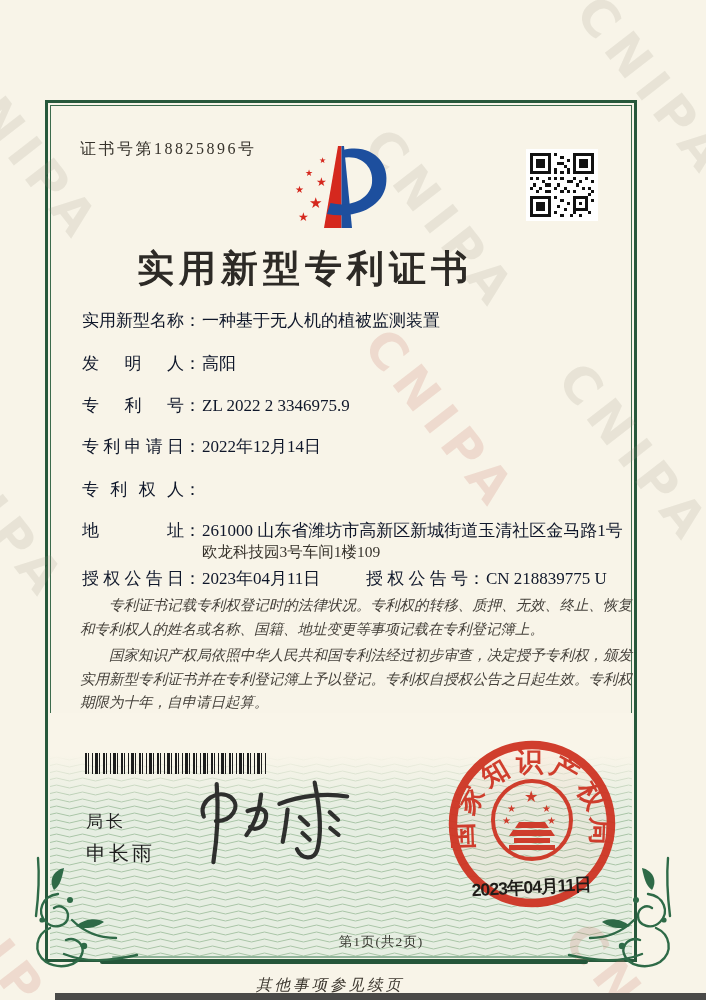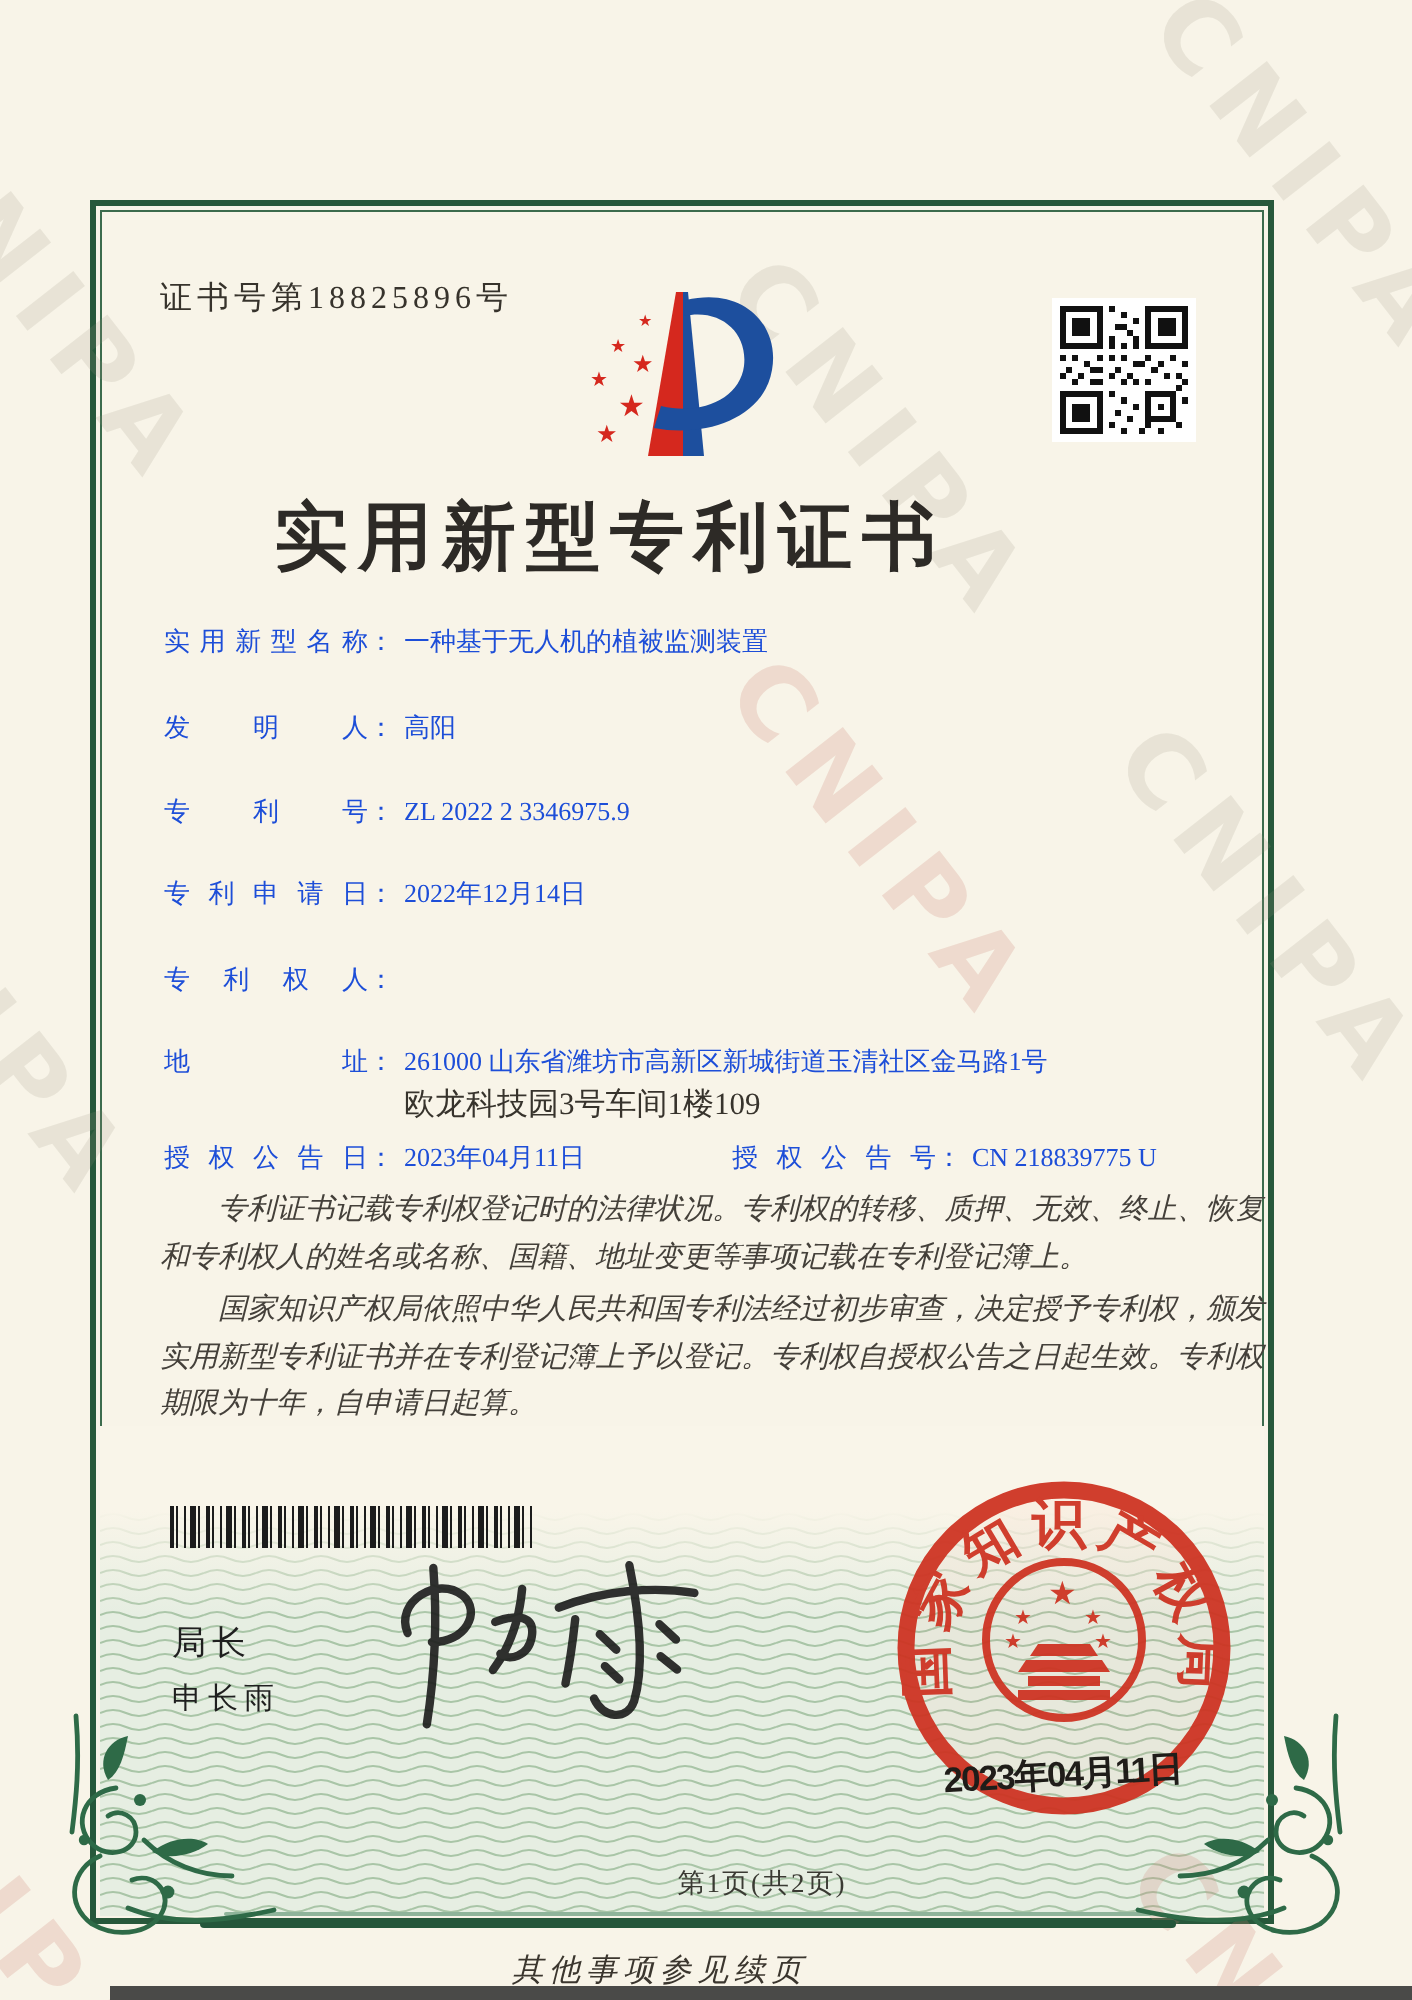--- a/index.html
+++ b/index.html
@@ -25,39 +25,39 @@
 
   .certno{position:absolute;left:80px;top:139px;font-size:16px;letter-spacing:2.5px;color:#37332c;z-index:3;}
 
   .logo{position:absolute;left:292px;top:130px;z-index:3;}
   .qr{position:absolute;left:526px;top:149px;width:72px;height:72px;background:#fff;z-index:3;
       display:flex;align-items:center;justify-content:center;}
 
   .title{position:absolute;left:45px;top:244px;width:520px;text-align:center;font-size:37px;
       font-weight:700;letter-spacing:5px;color:#2d2a26;z-index:3;}
 
-  .row{position:absolute;left:82px;z-index:3;display:flex;font-size:13px;color:#1d4ed8;line-height:25px;}
+  .row{position:absolute;left:82px;z-index:3;display:flex;font-size:17px;color:#0f172a;line-height:25px;}
   .lbl{display:inline-block;width:102px;text-align:justify;text-align-last:justify;}
   .colon{display:inline-block;width:18px;}
   .val{white-space:nowrap;}
   .val2{position:absolute;left:202px;top:542px;z-index:3;font-size:15.5px;color:#37332c;}
   .pair2{margin-left:42px;display:flex;}
 
   .paras{position:absolute;left:80px;top:594px;width:552px;z-index:3;}
   .paras p{margin:0 0 3px 0;font-size:14.5px;line-height:23.5px;color:#44403a;text-indent:2em;
       text-align:justify;font-style:italic;}
 
   .barcode{position:absolute;left:85px;top:753px;width:181px;height:21px;z-index:3;
       background:repeating-linear-gradient(90deg,#1c1c1c 0 2px,rgba(0,0,0,0) 2px 3px,#1c1c1c 3px 4px,
       rgba(0,0,0,0) 4px 7px,#1c1c1c 7px 8px,rgba(0,0,0,0) 8px 10px,#1c1c1c 10px 13px,
       rgba(0,0,0,0) 13px 14px,#1c1c1c 14px 15px,rgba(0,0,0,0) 15px 18px);}
 
   .signer-title{position:absolute;left:86px;top:810px;font-size:17px;letter-spacing:3px;color:#1f1f1f;
       font-family:"Liberation Sans","DejaVu Sans",sans-serif;font-weight:500;z-index:3;}
-  .signer-name{position:absolute;left:86px;top:840px;font-size:15px;letter-spacing:3px;color:#1f1f1f;
+  .signer-name{position:absolute;left:86px;top:840px;font-size:20px;letter-spacing:3px;color:#1f1f1f;
       font-family:"Liberation Sans","DejaVu Sans",sans-serif;font-weight:500;z-index:3;}
   .sig{position:absolute;left:188px;top:776px;z-index:3;transform:rotate(-2deg);}
 
   .seal{position:absolute;left:441px;top:736px;z-index:4;opacity:.94;}
 
   .bottom-line{position:absolute;left:100px;top:960px;width:488px;height:4px;background:#24563a;
       border-radius:2px;z-index:3;}
   .bottom-line-light{position:absolute;left:112px;top:956px;width:464px;height:2px;background:#8fb49a;
       border-radius:1px;z-index:3;}
   .flourish{position:absolute;z-index:3;}

